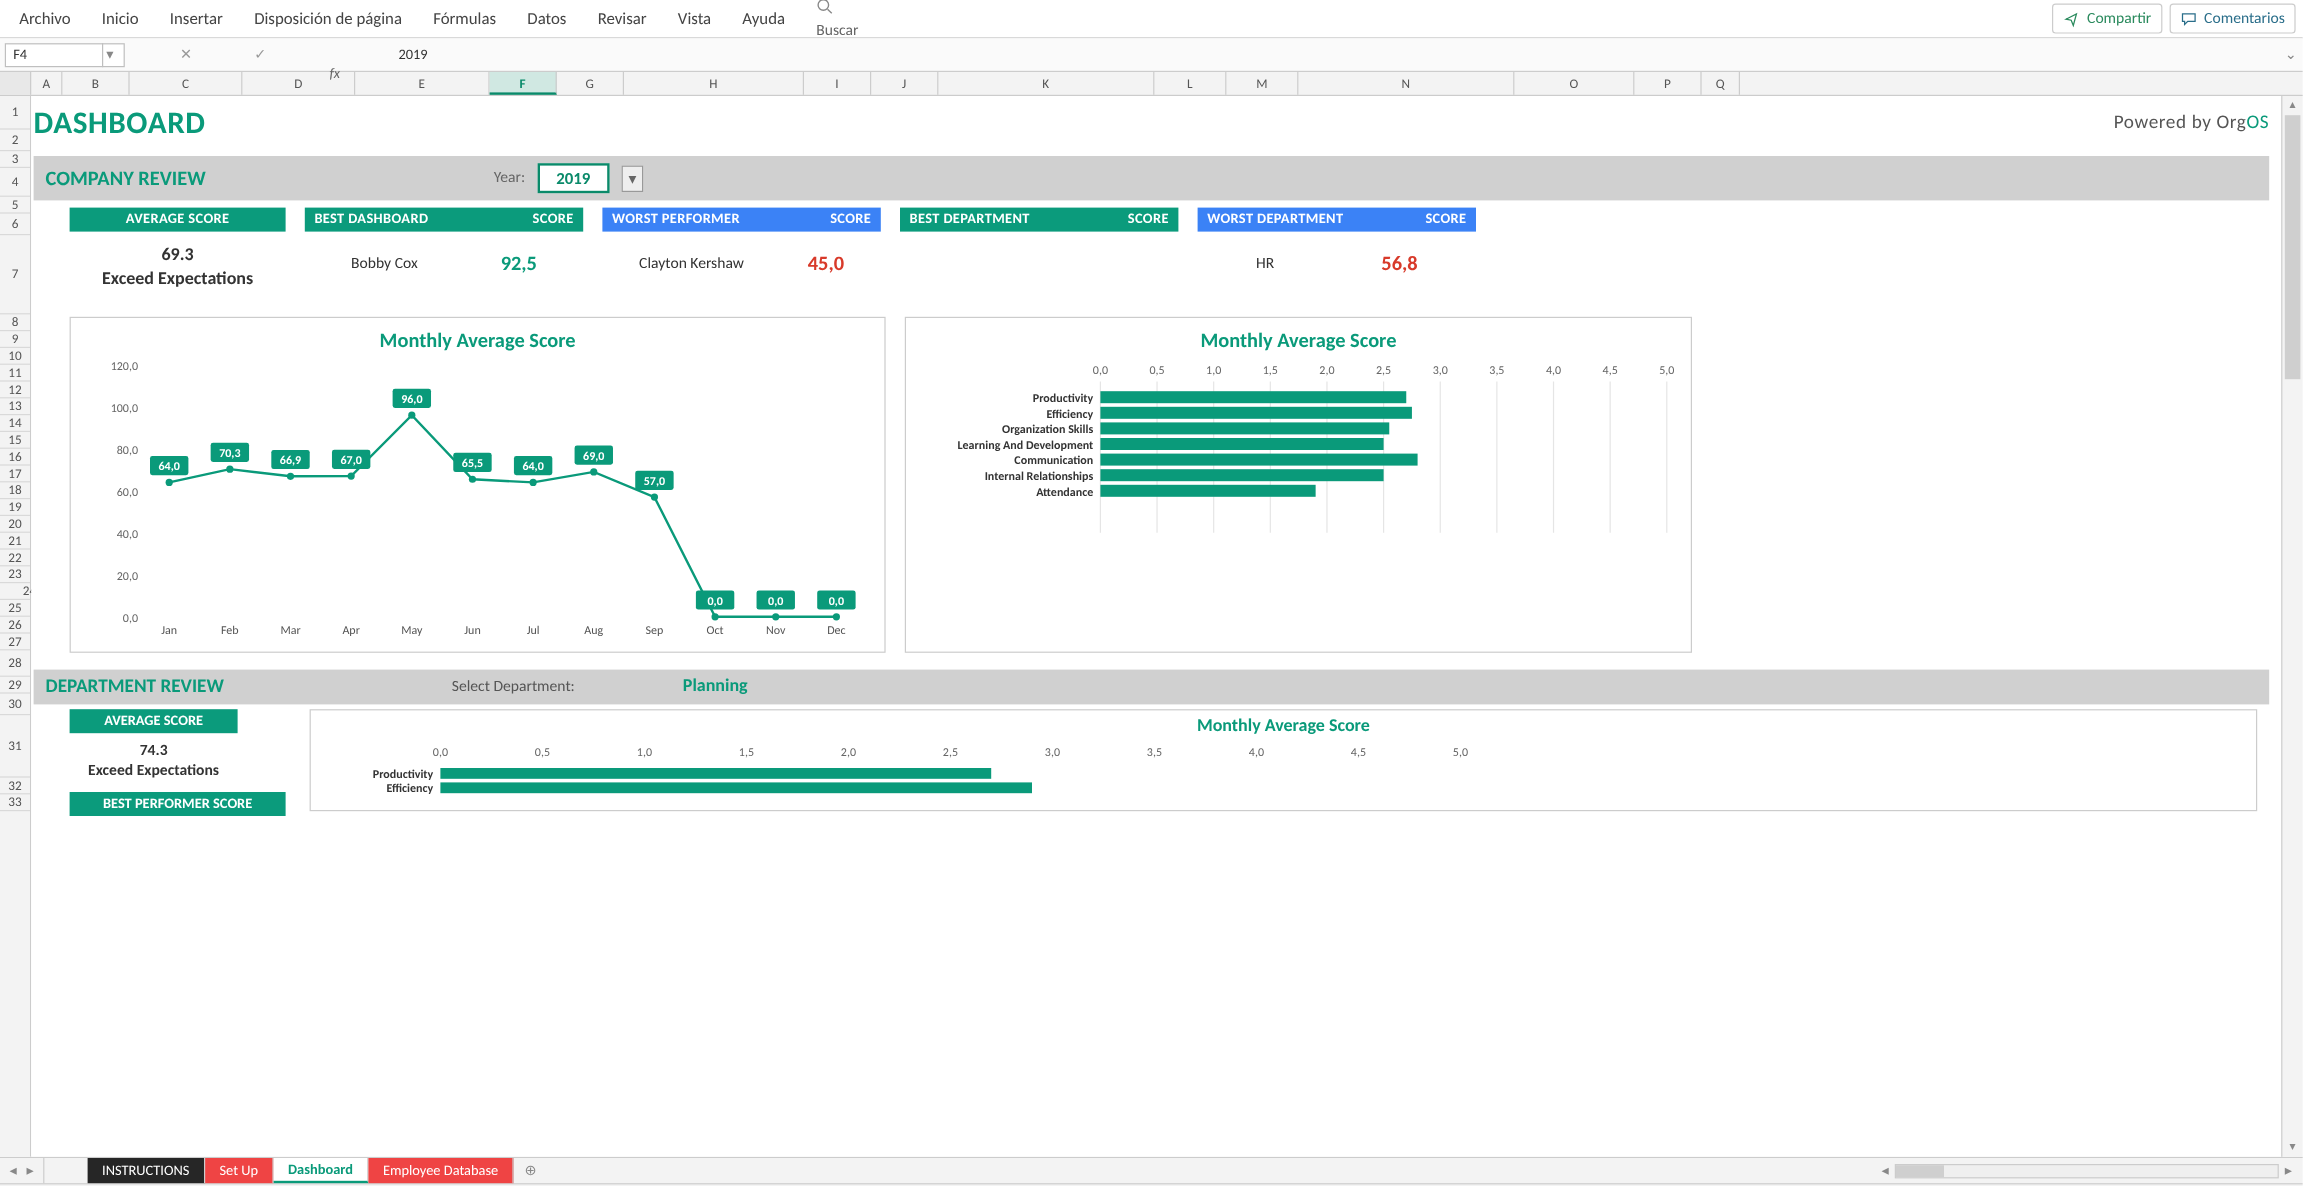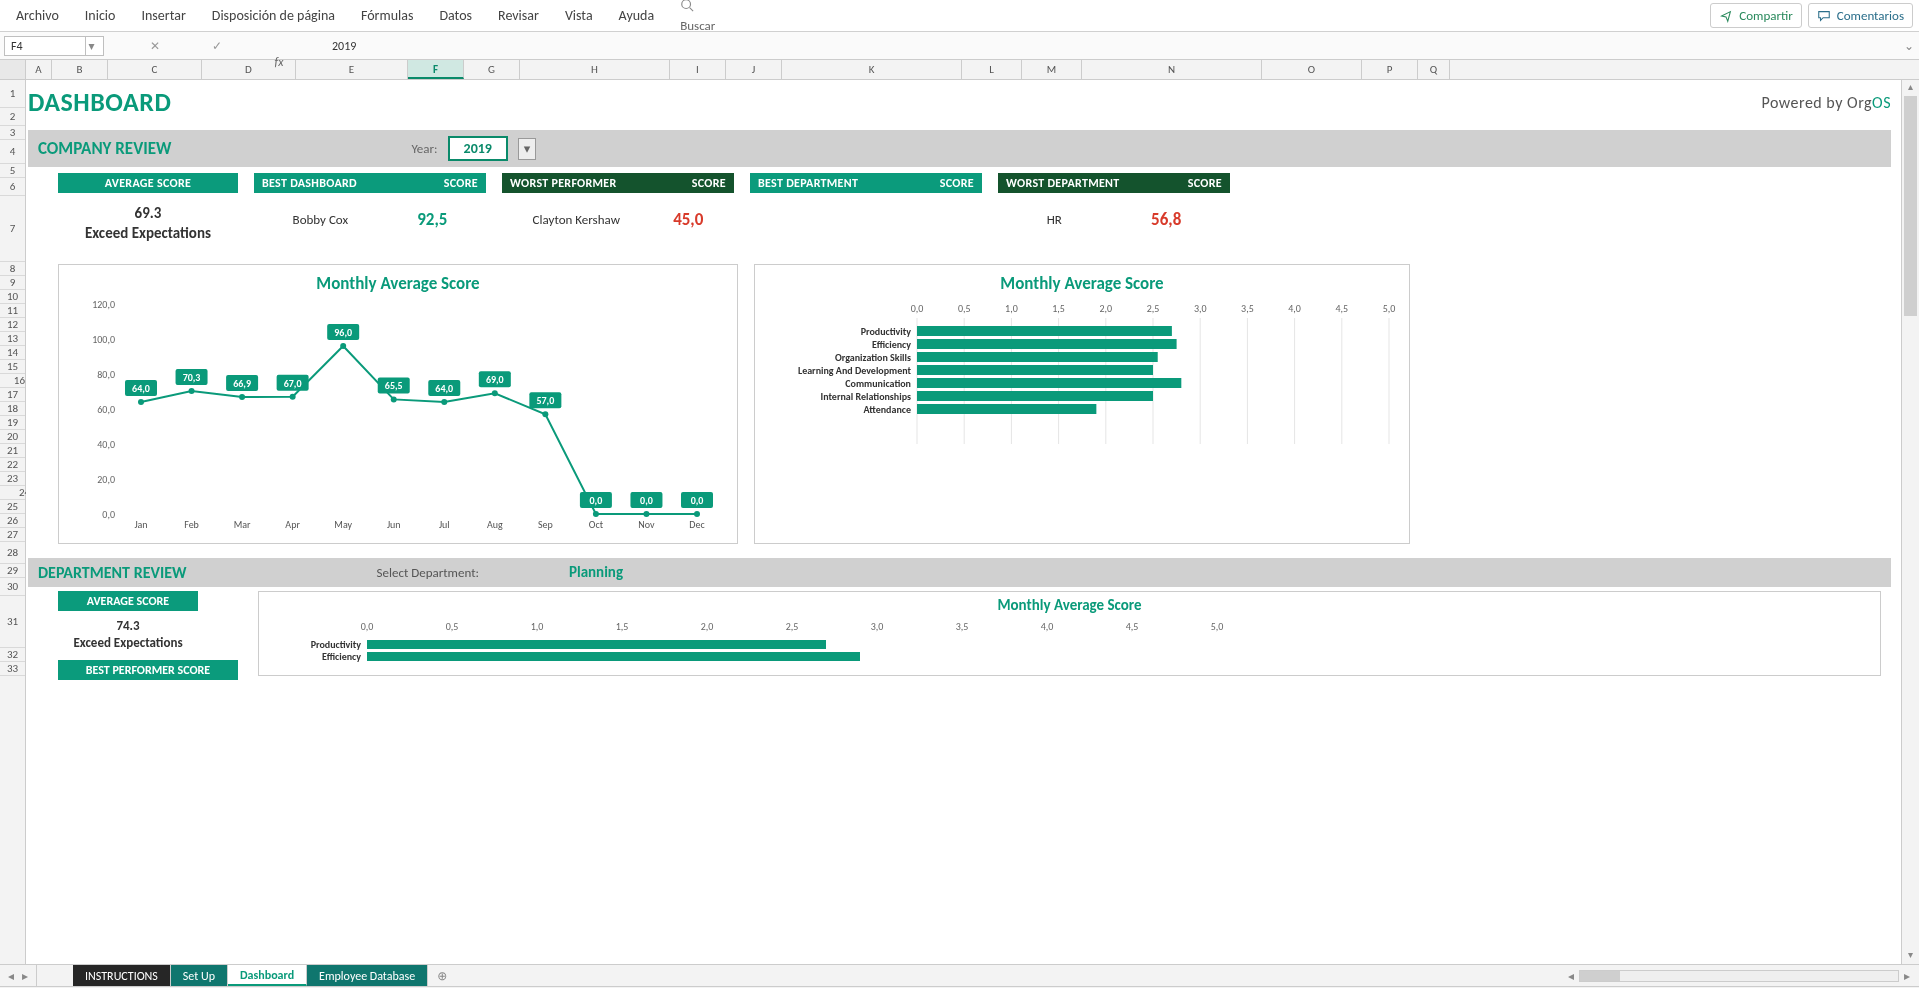--- a/index.html
+++ b/index.html
@@ -46,21 +46,21 @@
   .band { background: #d0d0d0; padding: 6px 10px; margin-top: 8px; display: flex; align-items: center; gap: 10px; }
   .band .btitle { font-size: 17px; font-weight: 700; color: #0a9a7a; }
   .band .ylabel { color: #666; margin-left: auto; }
   .yearbox { border: 2px solid #0a8a6a; background: #fff; color: #0a8a6a; font-weight: 700; padding: 2px 14px; font-size: 14px; }
   .yeardd { width: 18px; height: 22px; border: 1px solid #999; background: #eee; display:flex; align-items:center; justify-content:center; color:#666; }
   .band .bandspacer { flex:1; }
 
   .cards { display: flex; gap: 16px; padding: 6px 10px 0 30px; }
   .card { width: 232px; }
   .card .chead { background: #0b9b7c; color: #fff; font-weight: 700; text-align: center; font-size: 12px; padding: 3px 0; letter-spacing: 0.3px; }
-  .card .chead.dark { background: #14532d; }
+  .card .chead.dark { background: #3b82f6; }
   .card .chead .split { display:flex; justify-content:space-between; padding: 0 8px;}
   .card .cbody { text-align: center; padding: 10px 4px; font-weight: 700; font-size: 15px; color: #333; line-height:1.35;}
   .card .crow { display:flex; justify-content:space-around; align-items:center; padding: 16px 4px; }
   .card .cval { font-weight: 700; font-size: 17px; }
   .teal { color: #0a9a7a; }
   .red { color: #d83a2a; }
 
   .charts { display: flex; gap: 16px; padding: 10px 0 0 30px; }
   .chartbox { border: 1px solid #ccc; background: #fff; padding: 8px 12px 4px 12px; }
   .chartbox.left { width: 680px; height: 280px; }
@@ -81,21 +81,21 @@
   .avgcard .ahead { background: #0b9b7c; color:#fff; font-weight:700; font-size:12px; text-align:center; padding:3px 0; }
   .avgcard .abody { text-align:center; font-weight:700; padding:6px 2px; line-height:1.35;}
 
   .deptchart { border:1px solid #ccc; flex:1; height: 85px; margin-right: 10px; padding:4px 8px; }
 
   
   .tabs { height: 22px; background: #f3f3f3; border-top: 1px solid #ccc; display: flex; align-items: stretch; font-size: 12px; }
   .tabs .nav { display:flex; align-items:center; padding:0 8px; color:#888; gap:8px; border-right:1px solid #ccc;}
   .tabs .tab { padding: 2px 12px; border-right: 1px solid #ccc; display:flex; align-items:center; cursor:pointer; }
   .tabs .tab.dark { background: #262626; color: #fff; }
-  .tabs .tab.teal { background: #0f766e; color: #fff; }
+  .tabs .tab.teal { background: #ef4444; color: #fff; }
   .tabs .tab.active { background: #fff; color: #0a9a7a; font-weight: 700; border-bottom:2px solid #0a9a7a; }
   .tabs .add { width: 28px; display:flex; align-items:center; justify-content:center; color:#888;}
   .tabs .spacer { flex:1; }
   .tabs .hscroll { width:360px; display:flex; align-items:center; padding:0 4px;}
   .tabs .hscroll .track { flex:1; height:12px; background:#efefef; border:1px solid #ccc; position:relative;}
   .tabs .hscroll .thumb { position:absolute; left:0; top:0; bottom:0; width:40px; background:#cfcfcf; }
   .tabs .hscroll .arr { width:16px; text-align:center; color:#888;}
 
   
   .status { height: 22px; background: #f3f3f3; border-top: 1px solid #ccc; display:flex; align-items:center; justify-content:flex-end; gap:8px; padding:0 10px; font-size:11px; color:#666;}
@@ -187,21 +187,21 @@
         <div class="rh" style="height: 18px; line-height: 18px;">6</div>
         <div class="rh" style="height: 66px; line-height: 66px;">7</div>
         <div class="rh" style="height: 14px; line-height: 14px;">8</div>
         <div class="rh" style="height: 14px; line-height: 14px;">9</div>
         <div class="rh" style="height: 14px; line-height: 14px;">10</div>
         <div class="rh" style="height: 14px; line-height: 14px;">11</div>
         <div class="rh" style="height: 14px; line-height: 14px;">12</div>
         <div class="rh" style="height: 14px; line-height: 14px;">13</div>
         <div class="rh" style="height: 14px; line-height: 14px;">14</div>
         <div class="rh" style="height: 14px; line-height: 14px;">15</div>
-        <div class="rh" style="height: 14px; line-height: 14px; text-align: right;">16</div>
+        <div class="rh" style="height: 14px; line-height: 14px;">16</div>
         <div class="rh" style="height: 14px; line-height: 14px;">17</div>
         <div class="rh" style="height: 14px; line-height: 14px;">18</div>
         <div class="rh" style="height: 14px; line-height: 14px;">19</div>
         <div class="rh" style="height: 14px; line-height: 14px;">20</div>
         <div class="rh" style="height: 14px; line-height: 14px;">21</div>
         <div class="rh" style="height: 14px; line-height: 14px;">22</div>
         <div class="rh" style="height: 14px; line-height: 14px;">23</div>
         <div class="rh" style="height: 14px; line-height: 14px; padding-left: 19px;">24</div>
         <div class="rh" style="height: 14px; line-height: 14px;">25</div>
         <div class="rh" style="height: 14px; line-height: 14px;">26</div>

